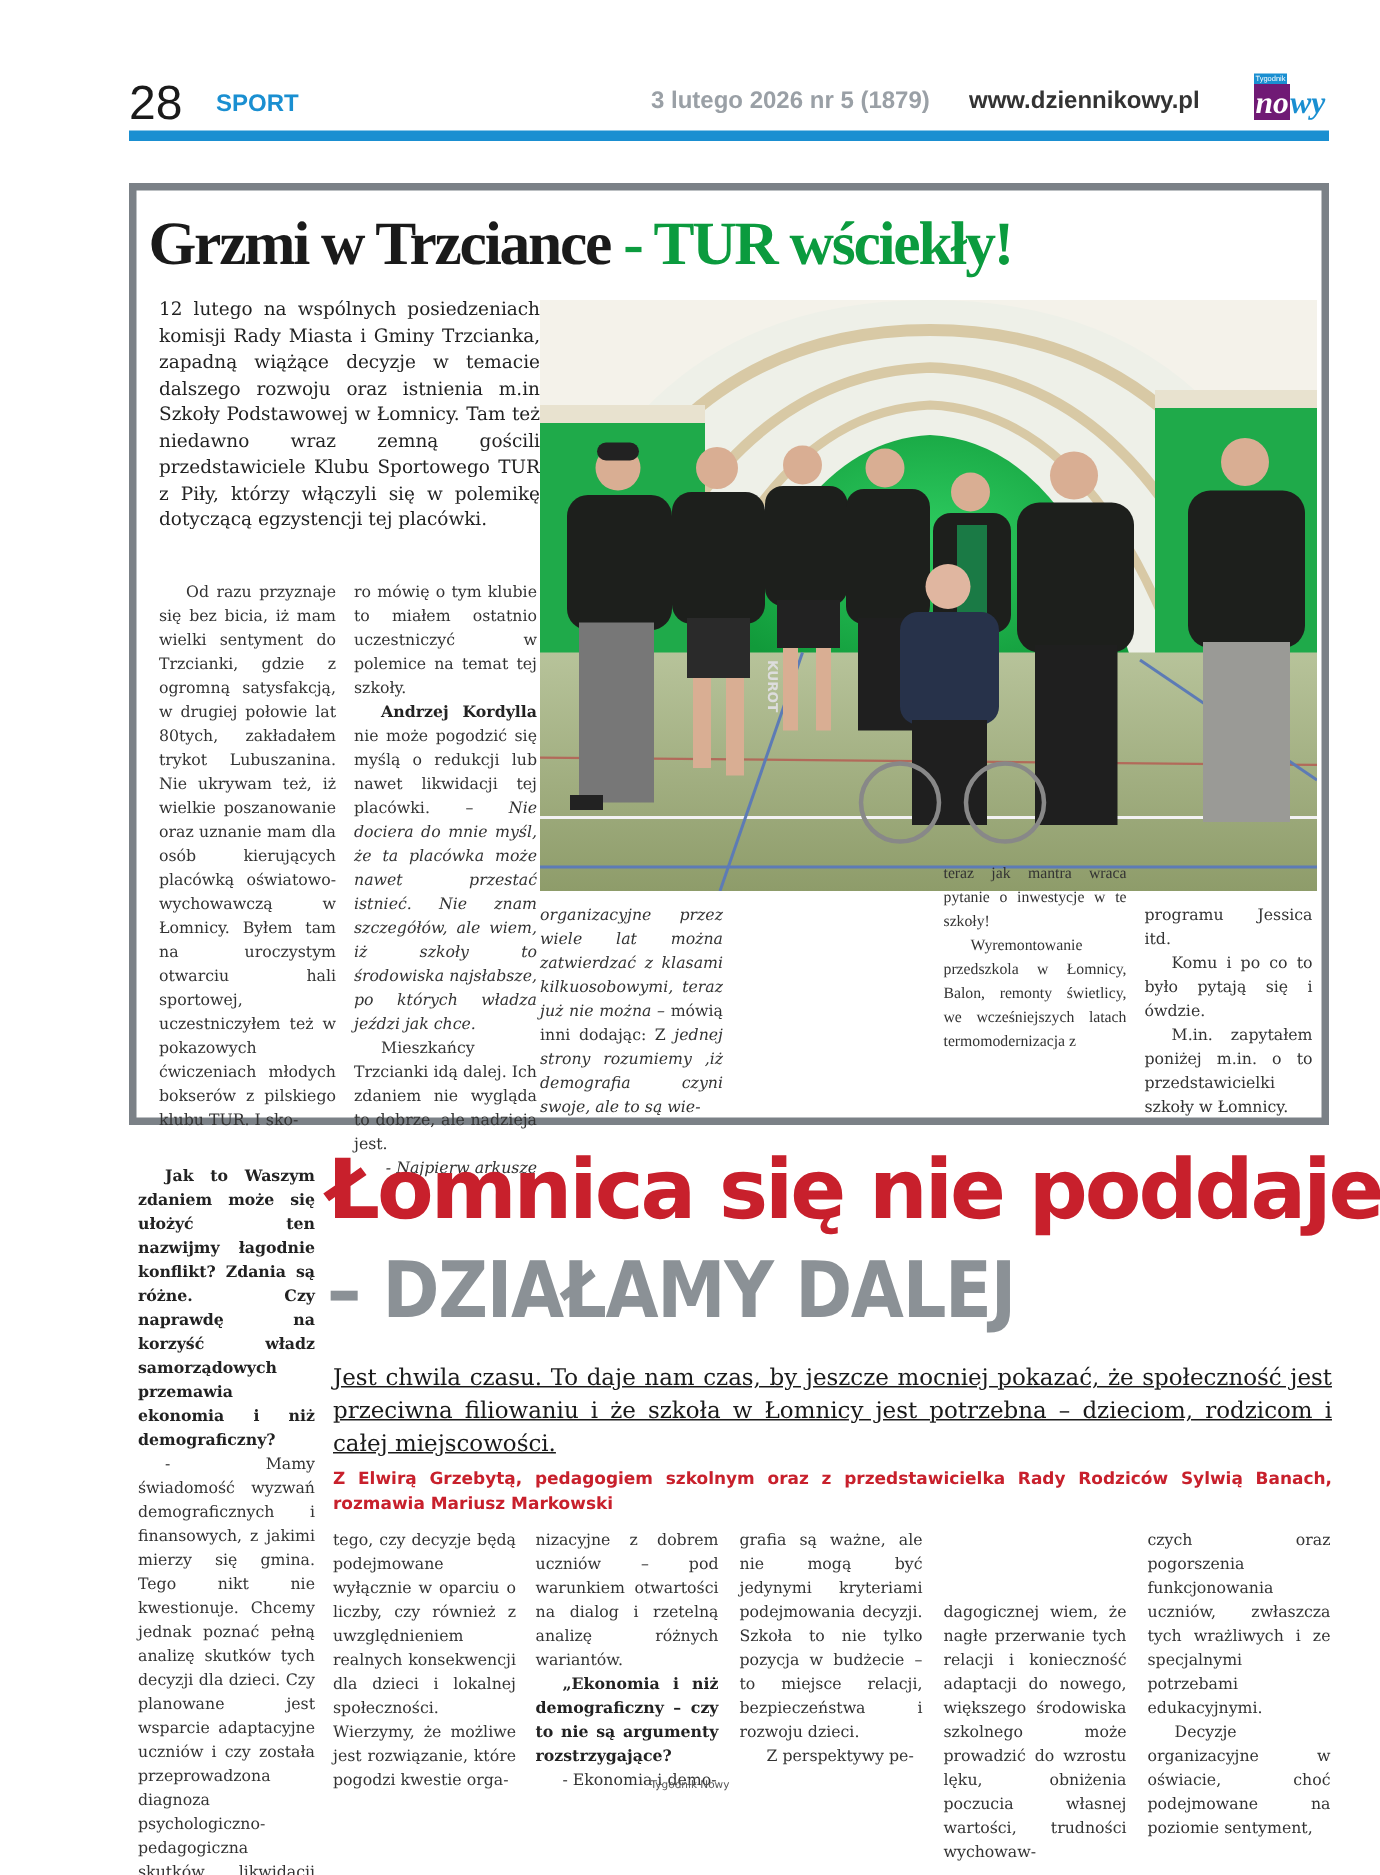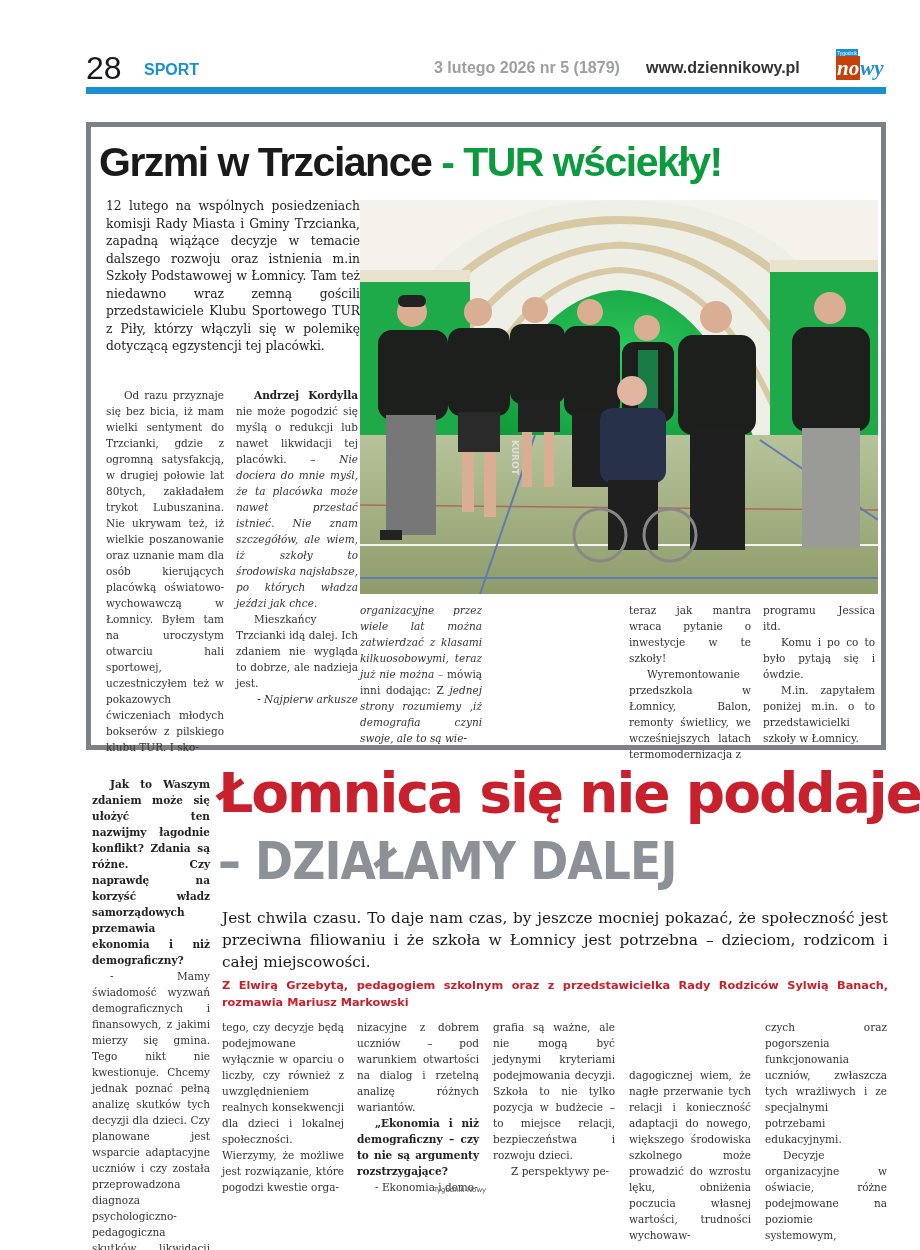--- a/index.html
+++ b/index.html
@@ -8,45 +8,45 @@
 
   
   .hdr { position: absolute; left: 86px; top: 48px; width: 800px; height: 40px; }
   .hdr .pnum { position: absolute; left: 0; top: 2px; font-family: "Liberation Sans", sans-serif; font-size: 32px; color: #1a1a1a; }
   .hdr .sect { position: absolute; left: 58px; top: 13px; font-family: "Liberation Sans", sans-serif; font-weight: bold; font-size: 16px; color: #1a8fd1; }
   .hdr .date { position: absolute; left: 348px; top: 11px; font-family: "Liberation Sans", sans-serif; font-size: 16px; color: #9aa0a6; font-weight: bold; }
   .hdr .site { position: absolute; left: 560px; top: 11px; font-family: "Liberation Sans", sans-serif; font-size: 16px; color: #333; font-weight: bold; }
   .hdr .logo { position: absolute; left: 748px; top: 1px; width: 52px; height: 30px; }
   .logo .small { position: absolute; left: 2px; top: 0; width: 22px; height: 9px; background: #1a8fd1; color: #fff; font-size: 5px; font-family: "Liberation Sans", sans-serif; line-height: 9px; text-align: center; }
   .logo .nowy { position: absolute; left: 2px; top: 8px; font-family: "Liberation Serif", serif; font-style: italic; font-weight: bold; font-size: 21px; color: #1a8fd1; line-height: 22px; }
-  .logo .nowy .bx { background: #c2410c; color: #fff; padding: 0 1px; }
+  .logo .nowy .bx { background: #701a75; color: #fff; padding: 0 1px; }
   .hbar { position: absolute; left: 86px; top: 87px; width: 800px; height: 7px; background: #1a8fd1; }
 
   
   .frame { position: absolute; left: 86px; top: 122px; width: 800px; height: 628px; border: 5px solid #7b8187; background: #fff; }
-  .t1 { position: absolute; left: 8px; top: 10px; font-family: Liberation Sans, sans-serif; font-weight: bold; font-size: 41px; letter-spacing: -1.5px; white-space: nowrap; line-height: 50px; }
+  .t1 { position: absolute; left: 8px; top: 10px; font-family: Liberation Serif, serif; font-weight: bold; font-size: 41px; letter-spacing: -1.5px; white-space: nowrap; line-height: 50px; }
   .t1 .blk { color: #1a1a1a; }
   .t1 .grn { color: #0b9b3e; }
   .lead { position: absolute; left: 15px; top: 71px; width: 254px; font-family: "DejaVu Serif", serif; font-weight: normal; font-size: 12.3px; line-height: 17.5px; color: #222; text-align: justify; }
   .photo { position: absolute; left: 269px; top: 73px; width: 518px; height: 394px; overflow: hidden; background: #8fa66f; }
 
   .col { position: absolute; font-family: "DejaVu Serif", serif; font-size: 10.5px; line-height: 16px; color: #333; text-align: justify; }
   .col p { text-indent: 18px; }
   .col p.noind { text-indent: 0; }
   .col .b { font-weight: bold; color: #222; }
   .col .i { font-style: italic; }
   .col .right { text-align: right; }
 
   
   .sidecol { position: absolute; left: 92px; top: 764px; width: 118px; font-family: "DejaVu Serif", serif; font-size: 10.5px; line-height: 16px; color: #333; text-align: justify; }
   .sidecol .q { font-weight: bold; color: #222; text-indent: 18px; margin-top: 12px; }
   .sidecol p { text-indent: 18px; }
   .t2a { position: absolute; left: 218px; top: 758px; font-family: "DejaVu Sans", sans-serif; font-weight: bold; font-size: 55px; letter-spacing: -2px; color: #c8202c; white-space: nowrap; line-height: 70px; }
   .t2b { position: absolute; left: 218px; top: 828px; font-family: "DejaVu Sans", sans-serif; font-weight: bold; font-size: 52px; letter-spacing: -1px; color: #8b9196; white-space: nowrap; line-height: 66px; transform: scaleX(0.88); transform-origin: left top; }
-  .lead2 { position: absolute; left: 222px; top: 907px; width: 666px; font-family: "DejaVu Serif", serif; font-size: 15.3px; line-height: 22px; color: #1a1a1a; text-align: justify; }
+  .lead2 { position: absolute; left: 222px; top: 907px; width: 666px; font-family: "DejaVu Serif", serif; font-size: 15.3px; line-height: 22px; color: #1a1a1a; text-align: justify; text-decoration: underline; }
   .byline { position: absolute; left: 222px; top: 977px; width: 666px; font-family: "DejaVu Sans", sans-serif; font-weight: bold; font-size: 11.3px; line-height: 17px; color: #c8202c; text-align: justify; }
   .lc { position: absolute; top: 1019px; width: 122px; font-family: "DejaVu Serif", serif; font-size: 10.5px; line-height: 16px; color: #333; text-align: justify; }
   .lc p { text-indent: 18px; }
   .lc .q { font-weight: bold; color: #222; }
   .footer { position: absolute; left: 0; top: 1186px; width: 920px; text-align: center; font-family: "DejaVu Sans", sans-serif; font-size: 7px; color: #555; }
 </style>
 </head>
 <body>
 
 <div class="hdr">
@@ -149,28 +149,29 @@
         <circle cx="310" cy="335" r="26" fill="none" stroke="#888" stroke-width="3"></circle>
       </g>
       <text x="152" y="240" font-family="DejaVu Sans, sans-serif" font-size="9" font-weight="bold" fill="#ddd" transform="rotate(90 152 240)">KUROT</text>
     </svg>
   </div>
 
   <div class="col" style="left:15px; top:260px; width:118px;">
     <p>Od razu przyznaje się bez bicia, iż mam wielki sentyment do Trzcianki, gdzie z ogromną satysfakcją, w drugiej połowie lat 80tych, zakładałem trykot Lubuszanina. Nie ukrywam też, iż wielkie poszanowanie oraz uznanie mam dla osób kierujących placówką oświatowo-wychowawczą w Łomnicy. Byłem tam na uroczystym otwarciu hali sportowej, uczestniczyłem też w pokazowych ćwiczeniach młodych bokserów z pilskiego klubu TUR. I sko-</p>
   </div>
   <div class="col" style="left:145px; top:260px; width:122px;">
+    <p class="noind">ro mówię o tym klubie to miałem ostatnio uczestniczyć w polemice na temat tej szkoły.</p>
     <p><span class="b">Andrzej Kordylla</span><span> nie może pogodzić się myślą o redukcji lub nawet likwidacji tej placówki. – </span><span class="i">Nie dociera do mnie myśl, że ta placówka może nawet przestać istnieć. Nie znam szczegółów, ale wiem, iż szkoły to środowiska najsłabsze, po których władza jeździ jak chce.</span></p>
     <p>Mieszkańcy Trzcianki idą dalej. Ich zdaniem nie wygląda to dobrze, ale nadzieja jest.</p>
     <p class="right i">- Najpierw arkusze</p>
   </div>
   <div class="col" style="left:269px; top:475px; width:122px;">
     <p class="noind"><span class="i">organizacyjne przez wiele lat można zatwierdzać z klasami kilkuosobowymi, teraz już nie można –</span><span> mówią inni dodając: Z </span><span class="i">jednej strony rozumiemy ,iż demografia czyni swoje, ale to są wie-</span></p>
   </div>
-  <div class="col" style="left:538px; top:475px; width:122px;">
+  <div class="col" style="left:538px; top:448px; width:122px;font-family:Liberation Serif, serif;">
     <p class="noind">teraz jak mantra wraca pytanie o inwestycje w te szkoły!</p>
     <p>Wyremontowanie przedszkola w Łomnicy, Balon, remonty świetlicy, we wcześniejszych latach termomodernizacja z</p>
   </div>
   <div class="col" style="left:672px; top:475px; width:112px;">
     <p class="noind">programu Jessica itd.</p>
     <p>Komu i po co to było pytają się i ówdzie.</p>
     <p>M.in. zapytałem poniżej m.in. o to przedstawicielki szkoły w Łomnicy.</p>
   </div>
 </div>
 
@@ -195,16 +196,16 @@
 </div>
 <div class="lc" style="left:493px;">
   <p style="text-indent:0">grafia są ważne, ale nie mogą być jedynymi kryteriami podejmowania decyzji. Szkoła to nie tylko pozycja w budżecie – to miejsce relacji, bezpieczeństwa i rozwoju dzieci.</p>
   <p>Z perspektywy pe-</p>
 </div>
 <div class="lc" style="left:629px;margin-top:48px;">
   <p style="text-indent:0">dagogicznej wiem, że nagłe przerwanie tych relacji i konieczność adaptacji do nowego, większego środowiska szkolnego może prowadzić do wzrostu lęku, obniżenia poczucia własnej wartości, trudności wychowaw-</p>
 </div>
 <div class="lc" style="left:765px;">
   <p style="text-indent:0">czych oraz pogorszenia funkcjonowania uczniów, zwłaszcza tych wrażliwych i ze specjalnymi potrzebami edukacyjnymi.</p>
-  <p>Decyzje organizacyjne w oświacie, różne podejmowane na poziomie systemowym,</p>
+  <p>Decyzje organizacyjne w oświacie, choć podejmowane na poziomie sentyment,</p>
 </div>
 
 <div class="footer">Tygodnik Nowy</div>
 
 </body></html>

